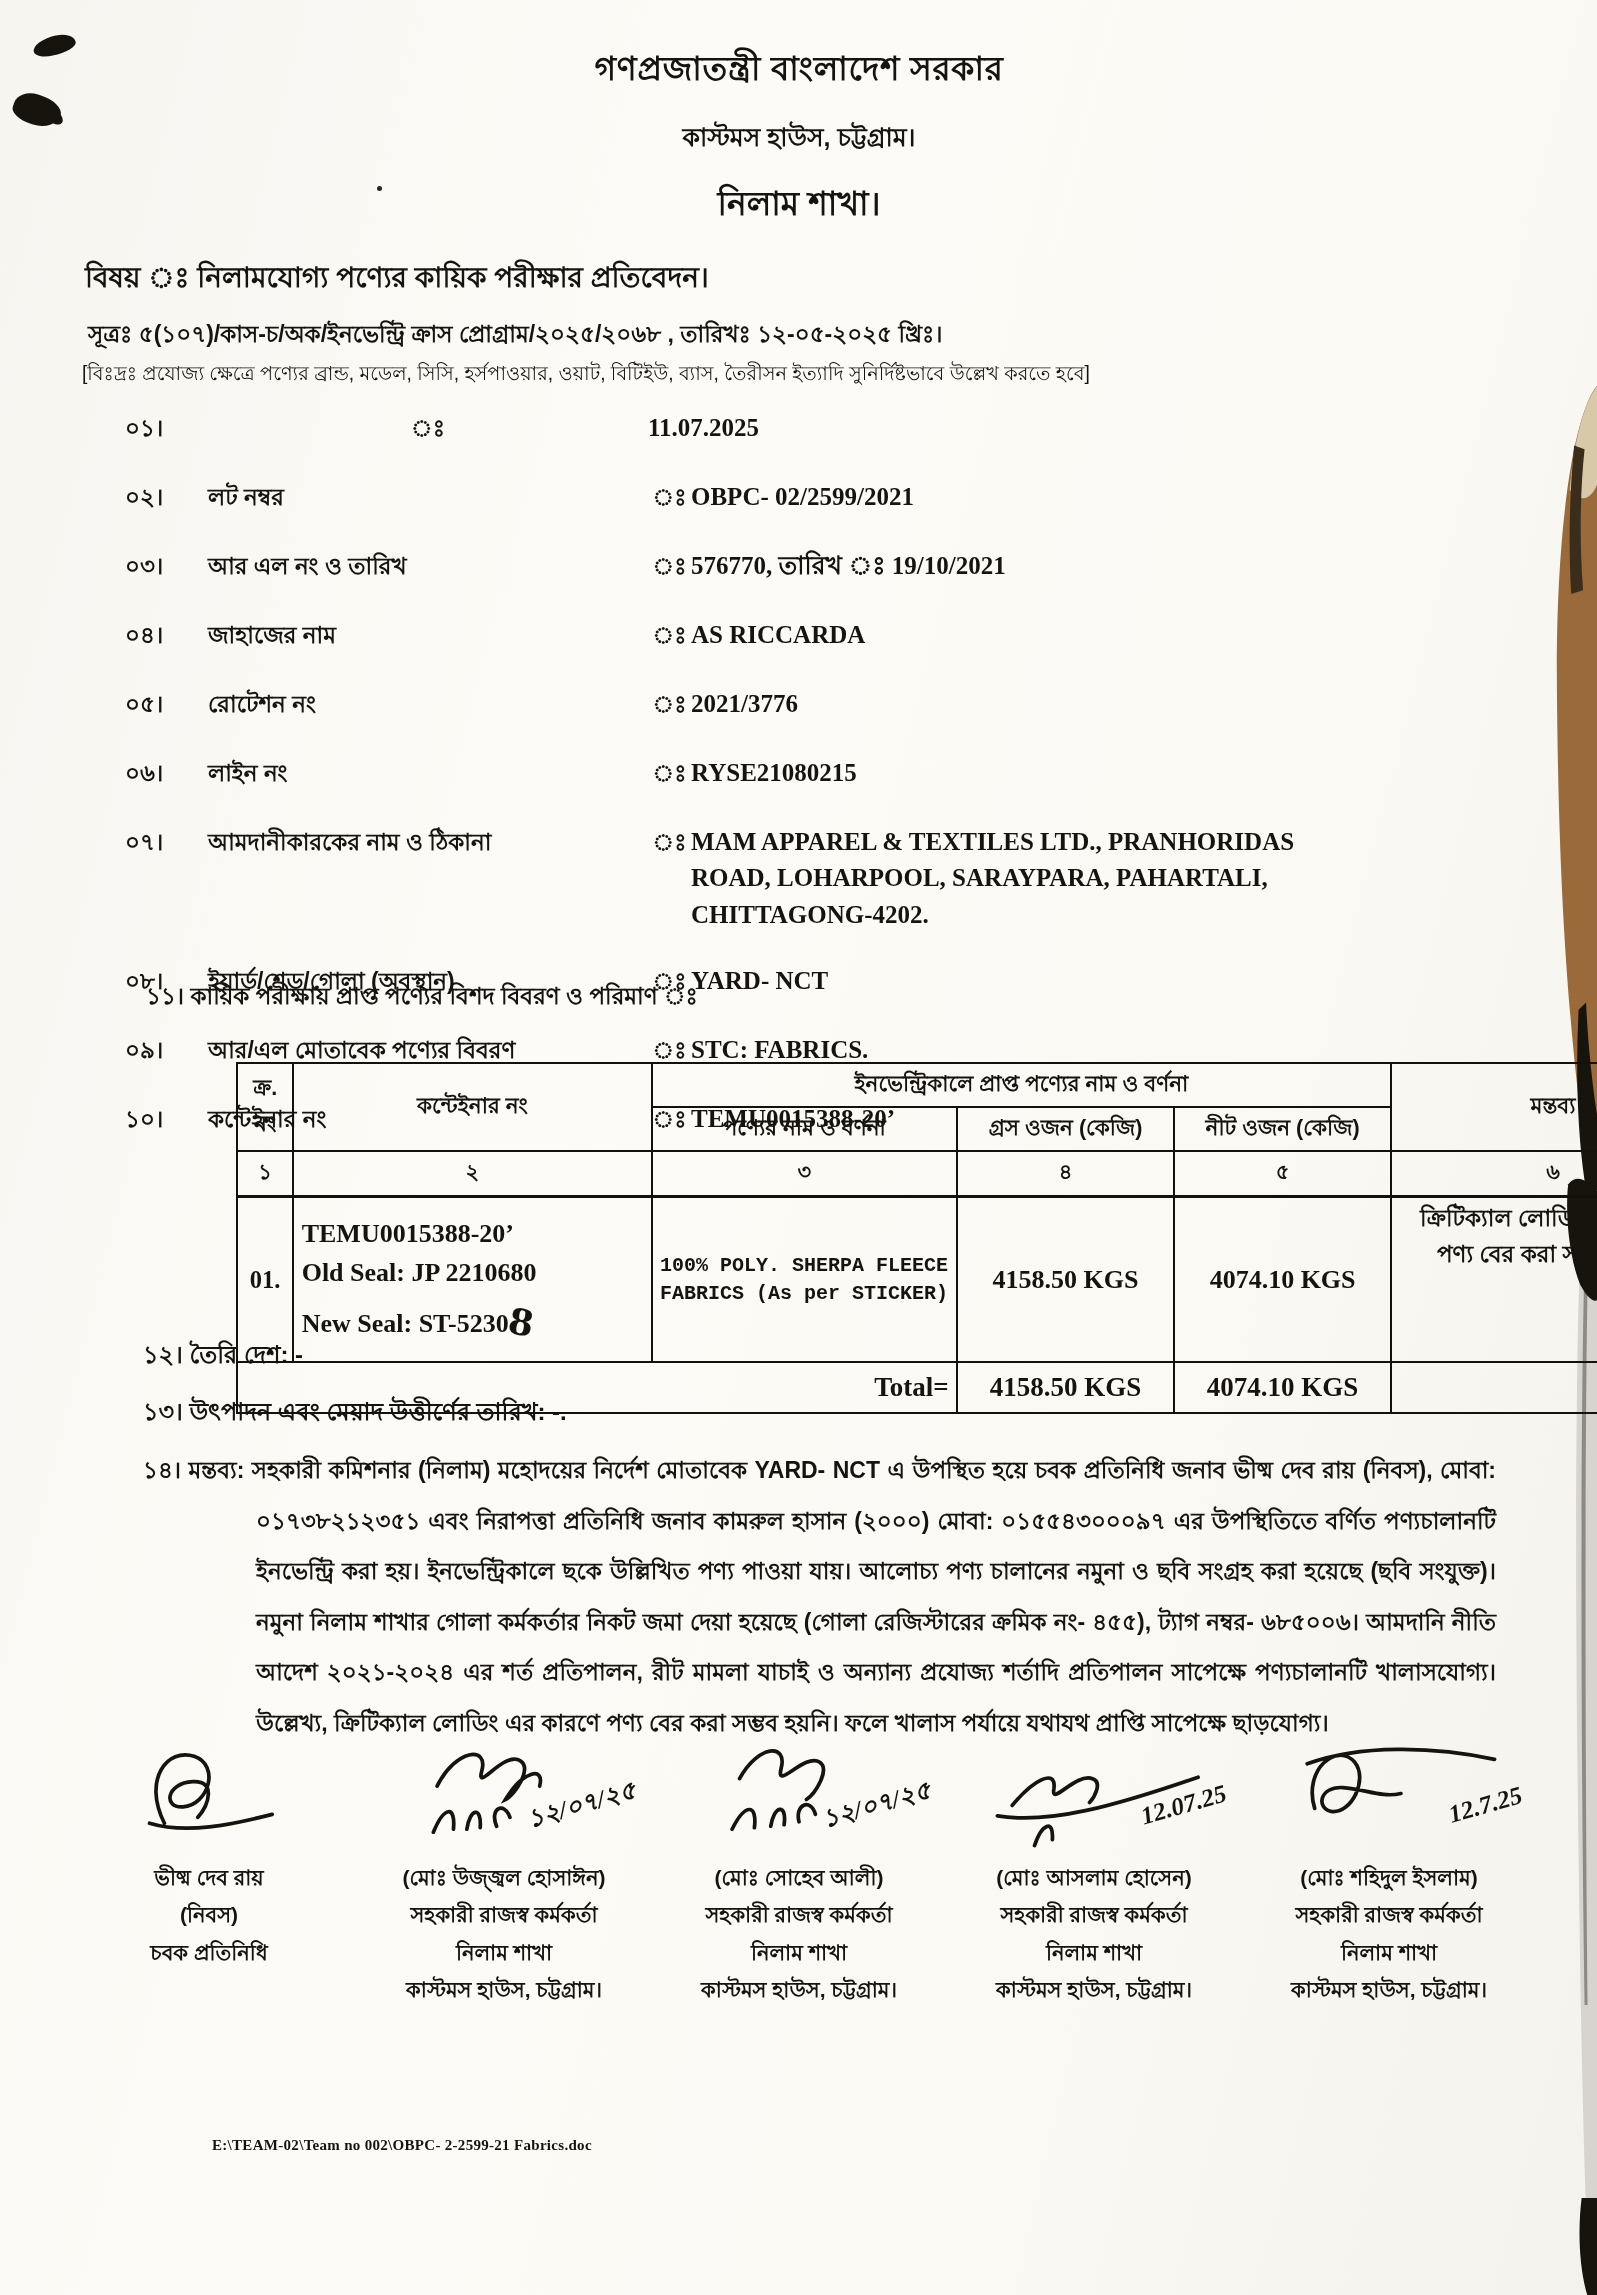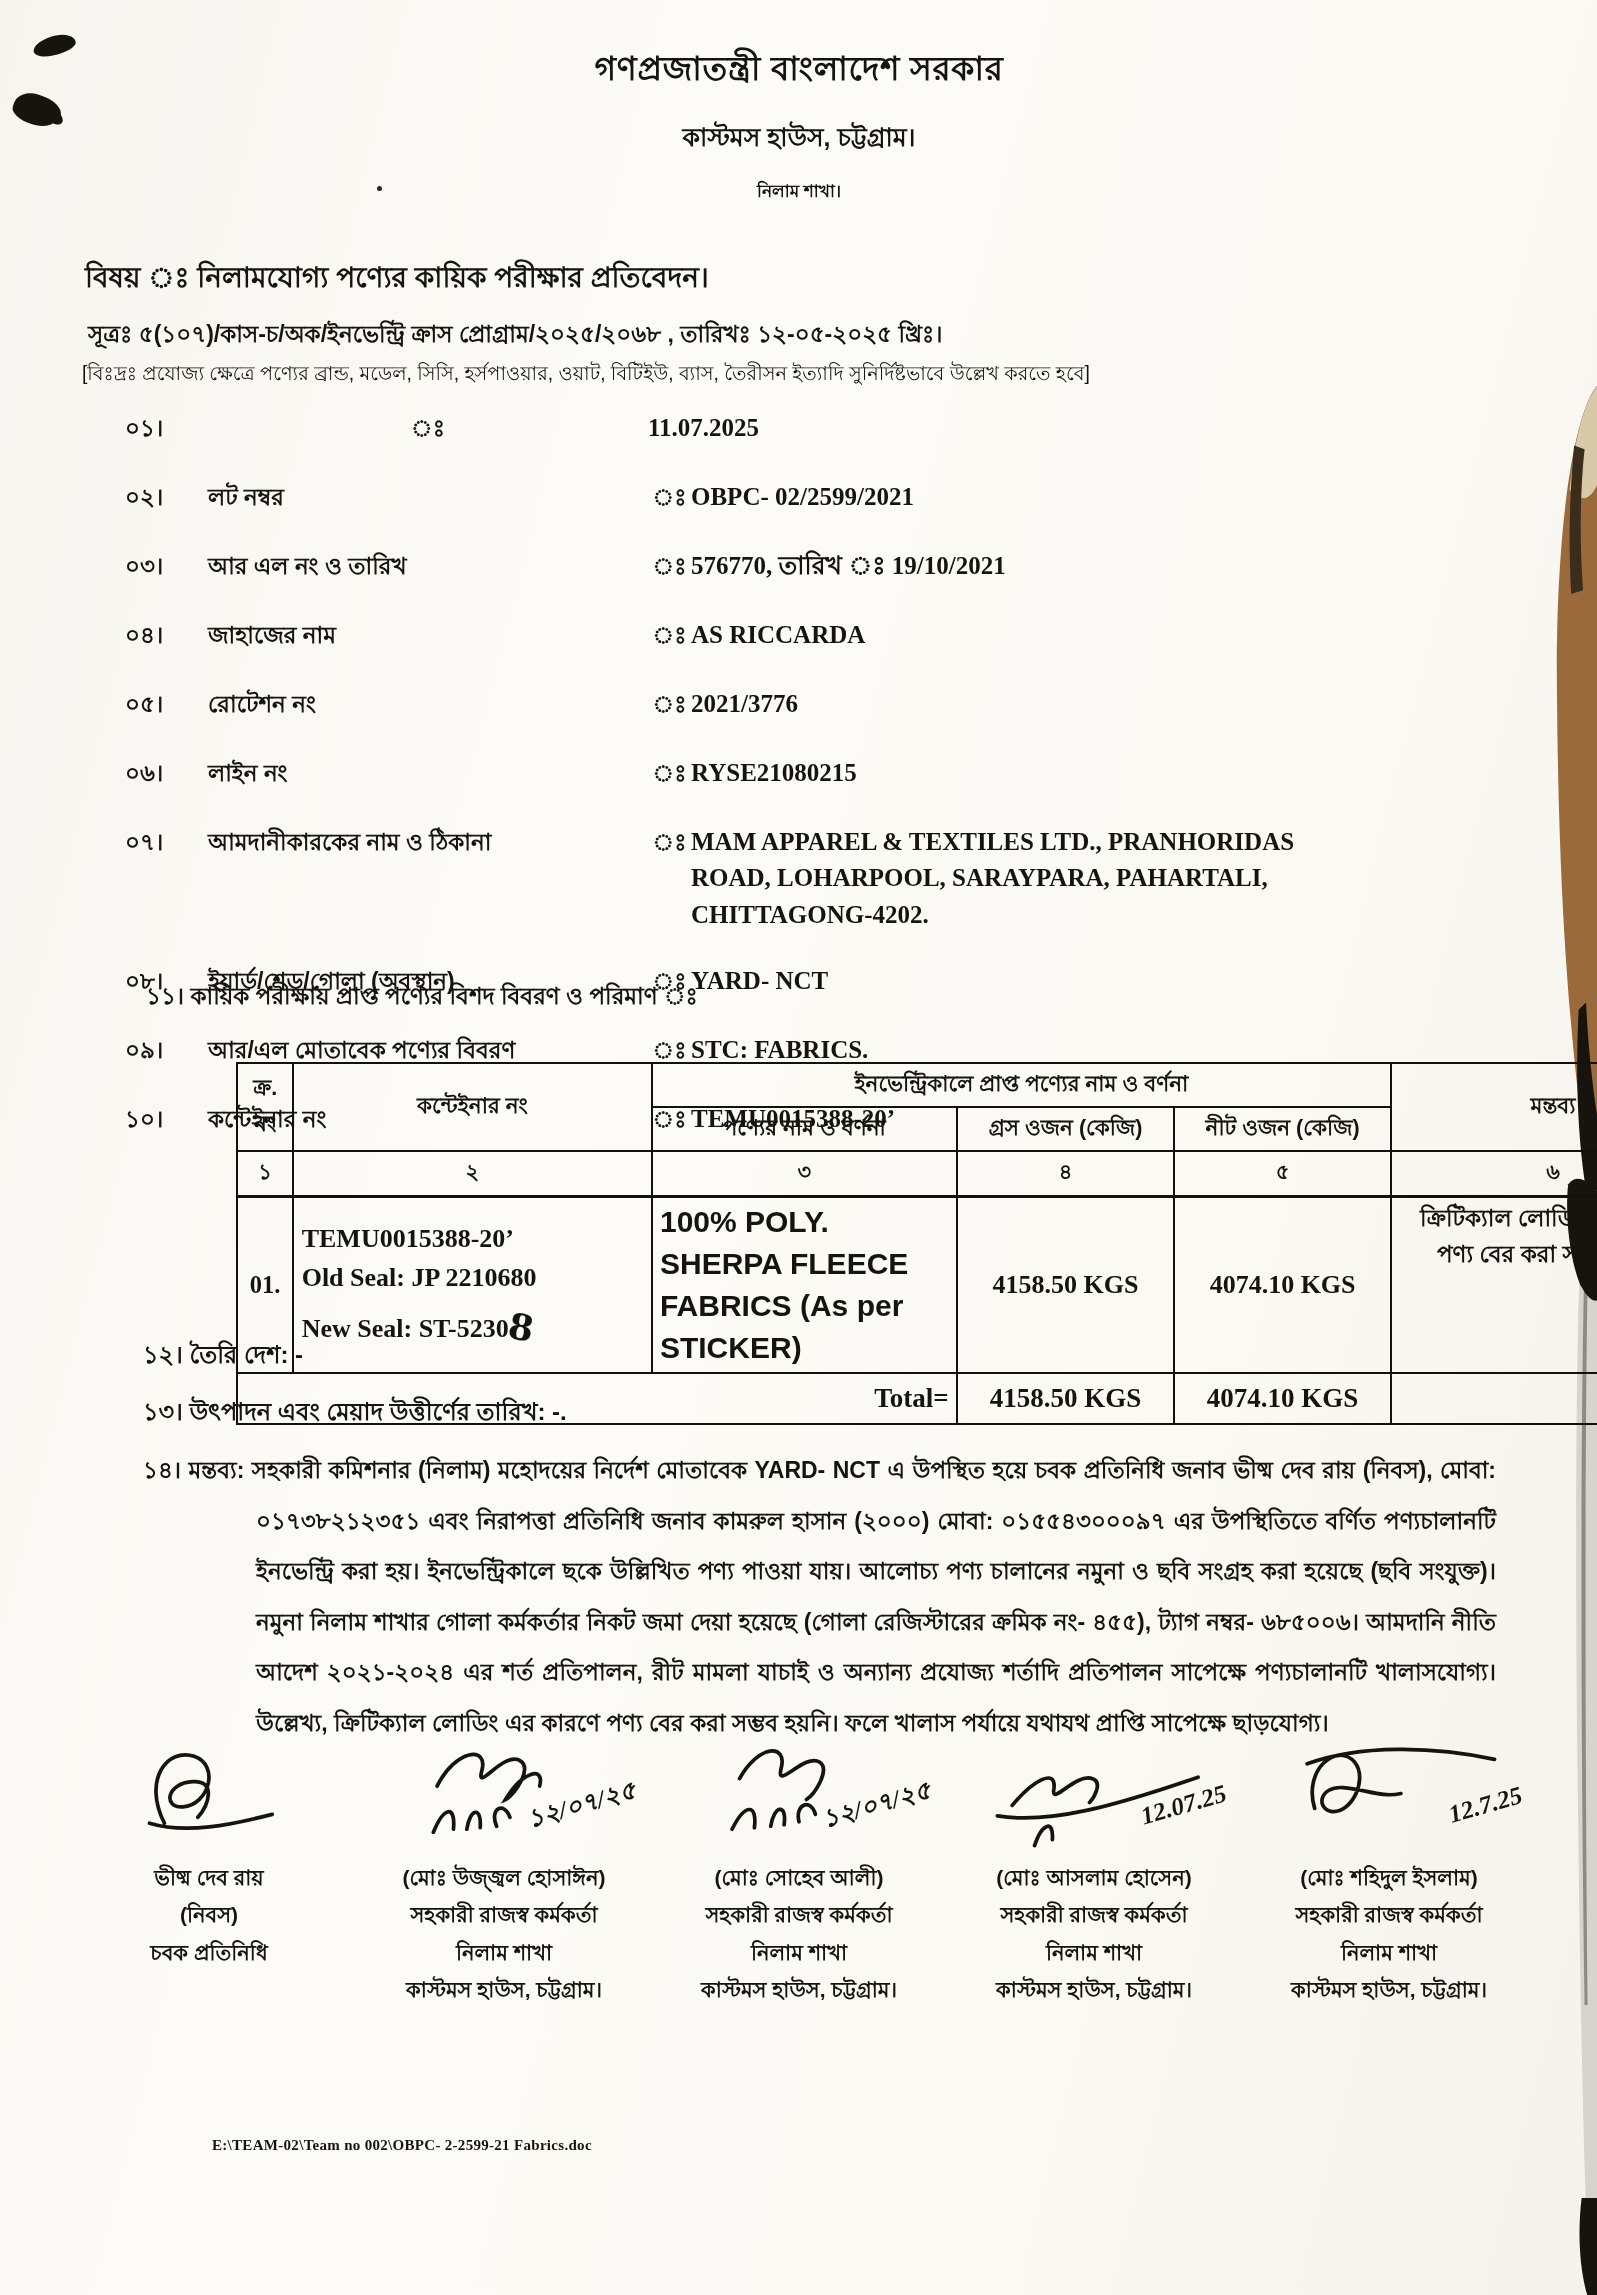--- a/index.html
+++ b/index.html
@@ -11,21 +11,21 @@
     color:#17140f;
     font-family:"Liberation Sans","DejaVu Sans",sans-serif;
     overflow:hidden;
   }
   .bn{font-family:"Liberation Sans","DejaVu Sans",sans-serif;}
 
   
   .doc-header{position:absolute;top:43px;left:0;width:100%;text-align:center;font-weight:700;}
   .gov-title{font-size:33px;letter-spacing:0.7px;}
   .office-line{font-size:25px;margin-top:19.3px;}
-  .branch-line{font-size:17px;margin-top:16.3px;}
+  .branch-line{font-size:33px;margin-top:16.3px;}
 
   .subject{position:absolute;top:256px;left:85px;font-size:28px;font-weight:700;}
   .reference{position:absolute;top:316px;left:88px;font-size:23px;font-weight:700;}
   .note{position:absolute;top:359px;left:82px;font-size:19.3px;font-weight:400;}
 
   
   .fields{position:absolute;top:410px;left:125px;width:1396px;}
   .frow{display:grid;grid-template-columns:83px 440px 43px 1fr;margin-bottom:30px;font-size:23px;font-weight:700;align-items:start;}
   .frow .fval{font-family:"Liberation Serif","DejaVu Serif",serif;font-size:25px;font-weight:700;max-width:638px;line-height:1.45;}
   .frow .fsep{text-align:center;}
@@ -34,21 +34,21 @@
 
   
   .goods-table{position:absolute;top:1062px;left:200px;border-collapse:collapse;table-layout:fixed;width:1480px;margin-left:36px;}
   .goods-table th,.goods-table td{border:2.2px solid #14110c;padding:3px 7.4px;}
   .goods-table th{font-size:21.5px;font-weight:700;text-align:center;}
   .col-sl{width:49px;}.col-cont{width:312px;}.col-desc{width:266px;}.col-gross{width:189px;}.col-net{width:189px;}.col-rem{width:282px;}
   .idx-row td{font-size:21px;font-weight:700;text-align:center;height:37px;border-bottom-width:3px;}
   .data-row td{height:157px;}
   .cell-sl{font-family:"Liberation Serif","DejaVu Serif",serif;font-size:24.5px;font-weight:700;text-align:center;vertical-align:middle;}
   .cell-cont{font-family:"Liberation Serif","DejaVu Serif",serif;font-size:26px;font-weight:700;vertical-align:middle;line-height:1.5;padding-left:13.4px;}
-  .cell-desc{font-family:Liberation Sans, sans-serif;font-size:30px;font-weight:700;vertical-align:middle;line-height:1.4;padding-left:10.4px;}
+  .cell-desc{font-family:Liberation Mono, monospace;font-size:20px;font-weight:700;vertical-align:middle;line-height:1.4;padding-left:10.4px;}
   .cell-w{font-family:"Liberation Serif","DejaVu Serif",serif;font-size:26px;font-weight:700;text-align:center;vertical-align:middle;}
   .cell-rem{font-size:23px;font-weight:700;vertical-align:top;line-height:1.55;padding-top:7.4px;text-align:center;}
   .total-row td{height:43px;}
   .total-label{font-family:"Liberation Serif","DejaVu Serif",serif;font-size:27px;font-weight:700;text-align:right;padding-right:10.4px;}
   .total-w{font-family:"Liberation Serif","DejaVu Serif",serif;font-size:27px;font-weight:700;text-align:center;}
   .hand-digit{display:inline-block;font-size:36px;transform:rotate(10deg) translateY(3px);font-family:"DejaVu Serif",serif;}
 
   .item12{position:absolute;top:1336px;left:143px;font-size:24px;font-weight:700;}
   .item13{position:absolute;top:1393px;left:143px;font-size:24px;font-weight:700;}
 

